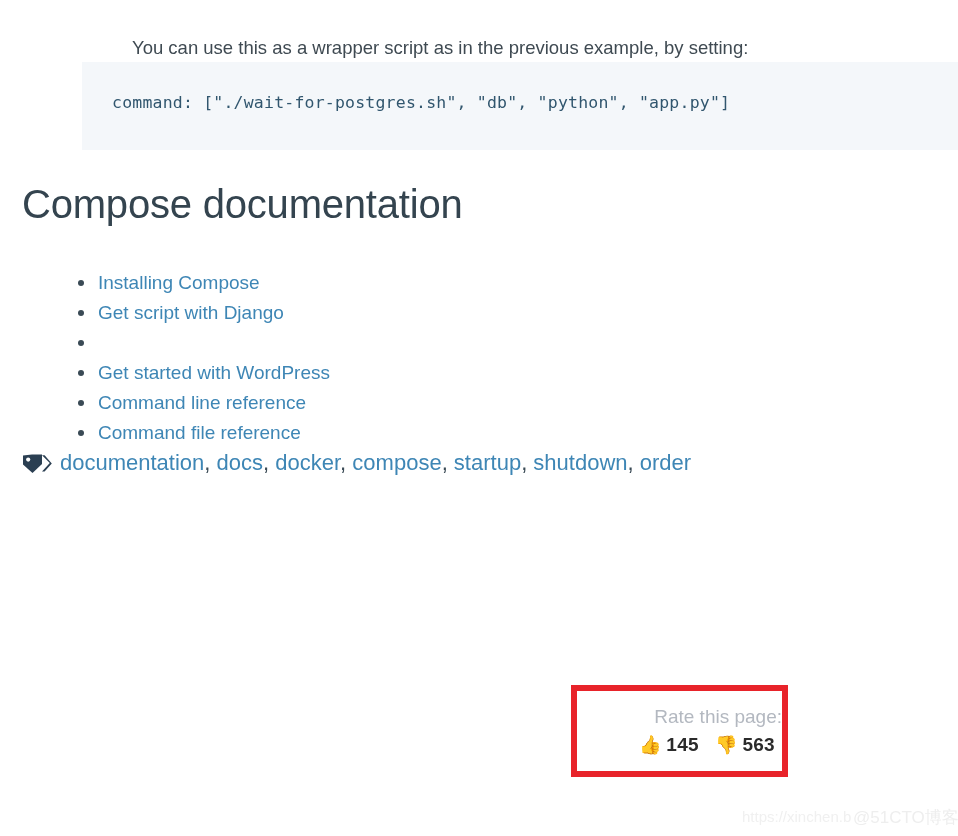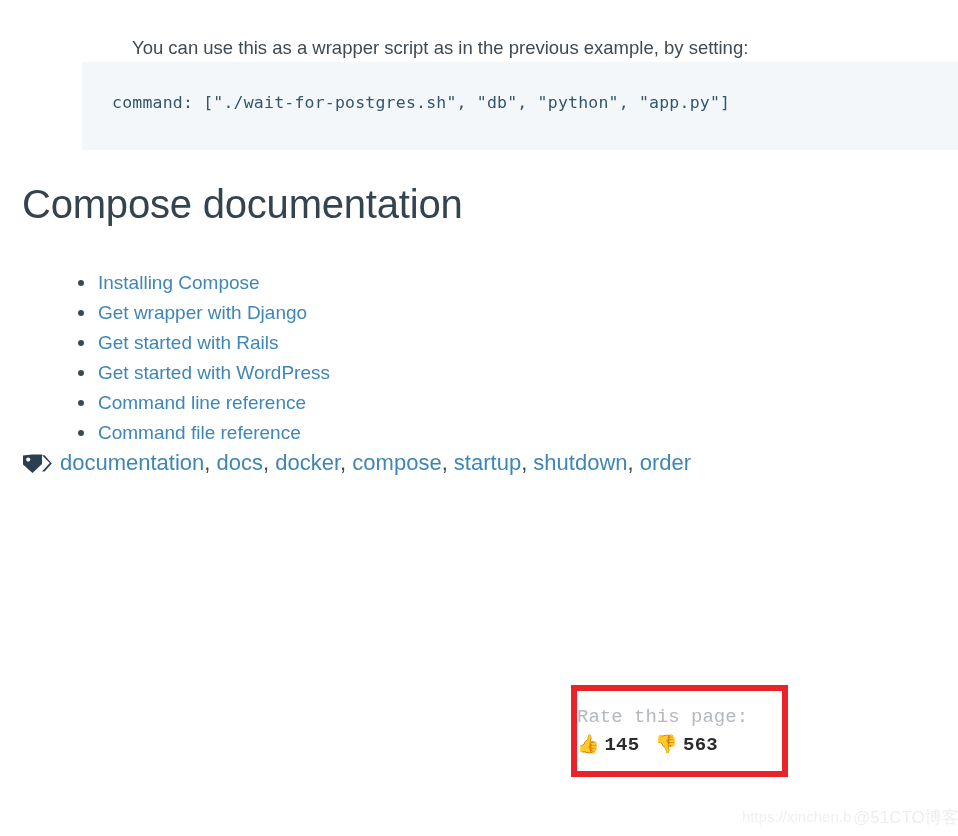--- a/index.html
+++ b/index.html
@@ -131,23 +131,22 @@
     position: absolute;
     left: 571px;
     top: 685px;
     width: 217px;
     height: 92px;
     box-sizing: border-box;
     border: 6px solid #e8232a;
     background: #ffffff;
     display: flex;
     flex-direction: column;
-    align-items: flex-start;
+    align-items: flex-end;
     justify-content: center;
-    font-family: Liberation Mono, monospace;
   }
   .rate-label {
     font-size: 19px;
     color: #b3b8c0;
     margin-bottom: 4px;
     line-height: 24px;
   }
   .rate-counts {
     display: flex;
     align-items: center;
@@ -208,25 +207,24 @@
 
   <h1 class="section-heading">Compose documentation</h1>
 
   <ul class="doc-list">
     <li>
       <span class="bullet"></span>
       <a class="doc-link" href="#">Installing Compose</a>
     </li>
     <li>
       <span class="bullet"></span>
-      <a class="doc-link" href="#">Get wrapper with Django</a>
-    </li>
-    <li>
-      <span class="bullet"></span>
-      <a class="doc-link" href="#">Get started with Rails</a>
+      <a class="doc-link" href="#">Get script with Django</a>
+    </li>
+    <li>
+      <span class="bullet"></span>
     </li>
     <li>
       <span class="bullet"></span>
       <a class="doc-link" href="#">Get started with WordPress</a>
     </li>
     <li>
       <span class="bullet"></span>
       <a class="doc-link" href="#">Command line reference</a>
     </li>
     <li>

